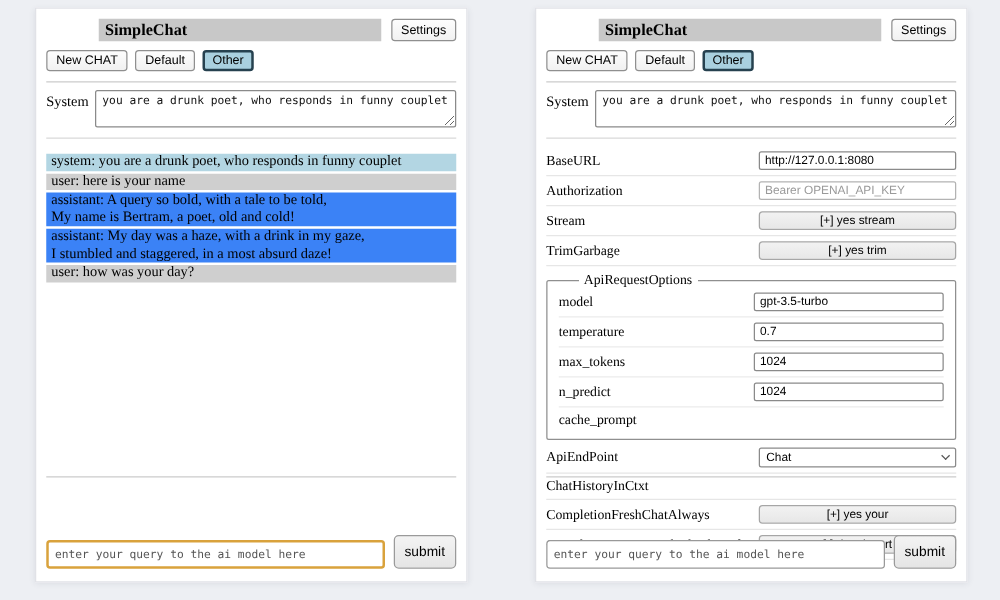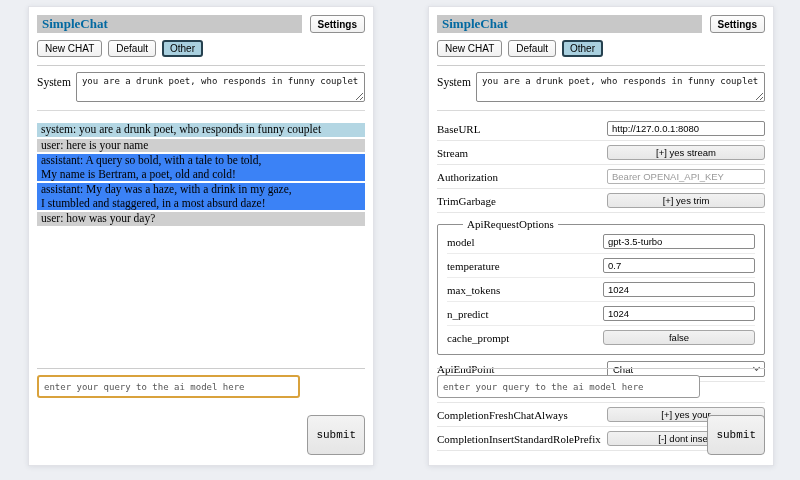--- a/index.html
+++ b/index.html
@@ -16,30 +16,30 @@
     box-shadow:0 1px 5px rgba(50,55,75,.10);
     padding:8px 8px 0 8px;
   }
   #panel-left  { left:28px; }
   #panel-right { left:428px; }
 
   
   .header-row { display:flex; align-items:stretch; }
   .title-bar {
     flex:1; background: var(--header-bar-bg, #c8c8c8);
-    font-size:13px; font-weight:bold; color:#0369a1;
-    padding:2px 0 2px 5px; line-height:14px;
+    font-size:13px; font-weight:bold; color:#000000;
+    padding:2px 0 2px 5px; line-height:14px;margin-left:42px;
   }
   .btn {
     font-family:"Liberation Sans", sans-serif; font-size:10px; color:#000;
     background:linear-gradient(#fdfdfd,#f1f1f1);
     border:1px solid #8f8f8f; border-radius:3px;
     padding:2px 7px; cursor:pointer; white-space:nowrap;
   }
-  .header-row .btn { margin-left:8px;font-weight:bold; }
+  .header-row .btn { margin-left:8px; }
 
   
   .session-row { margin-top:7px; display:flex; gap:6px; }
   .session-row .btn.selected {
     background: var(--session-selected-bg, #a9d0df);
     border:2px solid var(--session-selected-border, #26414f);
     padding:1px 6px;
   }
 
   hr.div {
@@ -106,31 +106,31 @@
     margin:5px 0 2px 0; padding:0 9px 5px 9px;
   }
   fieldset.aro legend { font-size:11px; padding:0 4px; margin-left:16px; }
   fieldset.aro .srow { border-bottom:1px solid #ececec; padding:4px 0; }
   fieldset.aro .srow:last-child { border-bottom:none; }
   fieldset.aro .srow .val { width:152px; }
 
   
   .query-area { position:absolute; left:8px; right:8px; bottom:10px; }
   .query-area hr.div { margin:0 0 6px 0; }
-  .query-row { display:flex; align-items:flex-start; }
+  .query-row { display:flex; align-items:flex-end; }
   .query-input {
     flex:1; height:23px;
     font-family:"DejaVu Sans Mono", monospace; font-size:9px; color:#333;
     border:1px solid #999; border-radius:3px; padding:2px 5px; outline:none;
   }
   .query-input.focused { border:2px solid var(--query-focus-border, #d9a23c); }
   .query-input::placeholder { color:#555; }
   .submit-btn {
-    margin-left:7px; height:40px; padding:0 8px;
-    font-family:Liberation Mono, monospace; font-size:11px; color:#000;
+    margin-left:7px; height:27px; padding:0 8px;
+    font-family:Liberation Sans, sans-serif; font-size:11px; color:#000;
     background:linear-gradient(#f3f3f3,#e5e5e5);
     border:1px solid #9a9a9a; border-radius:4px; cursor:pointer;margin-top:40px;
   }
 </style>
 </head>
 <body>
 
 <div class="page">
 
   <section class="panel" id="panel-left">
@@ -199,30 +199,30 @@
     <div class="settings">
 
       <div class="srow">
         <span class="lbl">BaseURL</span>
         <span class="val">
             <input class="sinput" spellcheck="false" value="http://127.0.0.1:8080" style="">
           </span>
       </div>
 
       <div class="srow">
+        <span class="lbl">Authorization</span>
+        <span class="val">
+            <input class="sinput ph" spellcheck="false" placeholder="Bearer OPENAI_API_KEY" style="">
+          </span>
+      </div>
+
+      <div class="srow">
         <span class="lbl">Stream</span>
         <span class="val">
             <button class="toggle">[+] yes stream</button>
-          </span>
-      </div>
-
-      <div class="srow">
-        <span class="lbl">Authorization</span>
-        <span class="val">
-            <input class="sinput ph" spellcheck="false" placeholder="Bearer OPENAI_API_KEY" style="">
           </span>
       </div>
 
       <div class="srow">
         <span class="lbl">TrimGarbage</span>
         <span class="val">
             <button class="toggle">[+] yes trim</button>
           </span>
       </div>
 
@@ -252,23 +252,20 @@
 
         <div class="srow">
           <span class="lbl">n_predict</span>
           <span class="val">
               <input class="sinput" spellcheck="false" value="1024" style="">
             </span>
         </div>
 
         <div class="srow">
           <span class="lbl">cache_prompt</span>
-          <span class="val">
-              <button class="toggle">false</button>
-            </span>
         </div>
       </fieldset>
 
       <div class="srow">
         <span class="lbl">ApiEndPoint</span>
         <span class="val">
           <div class="selectbox">
             <span>Chat</span>
             <span class="chev"></span>
           </div>

